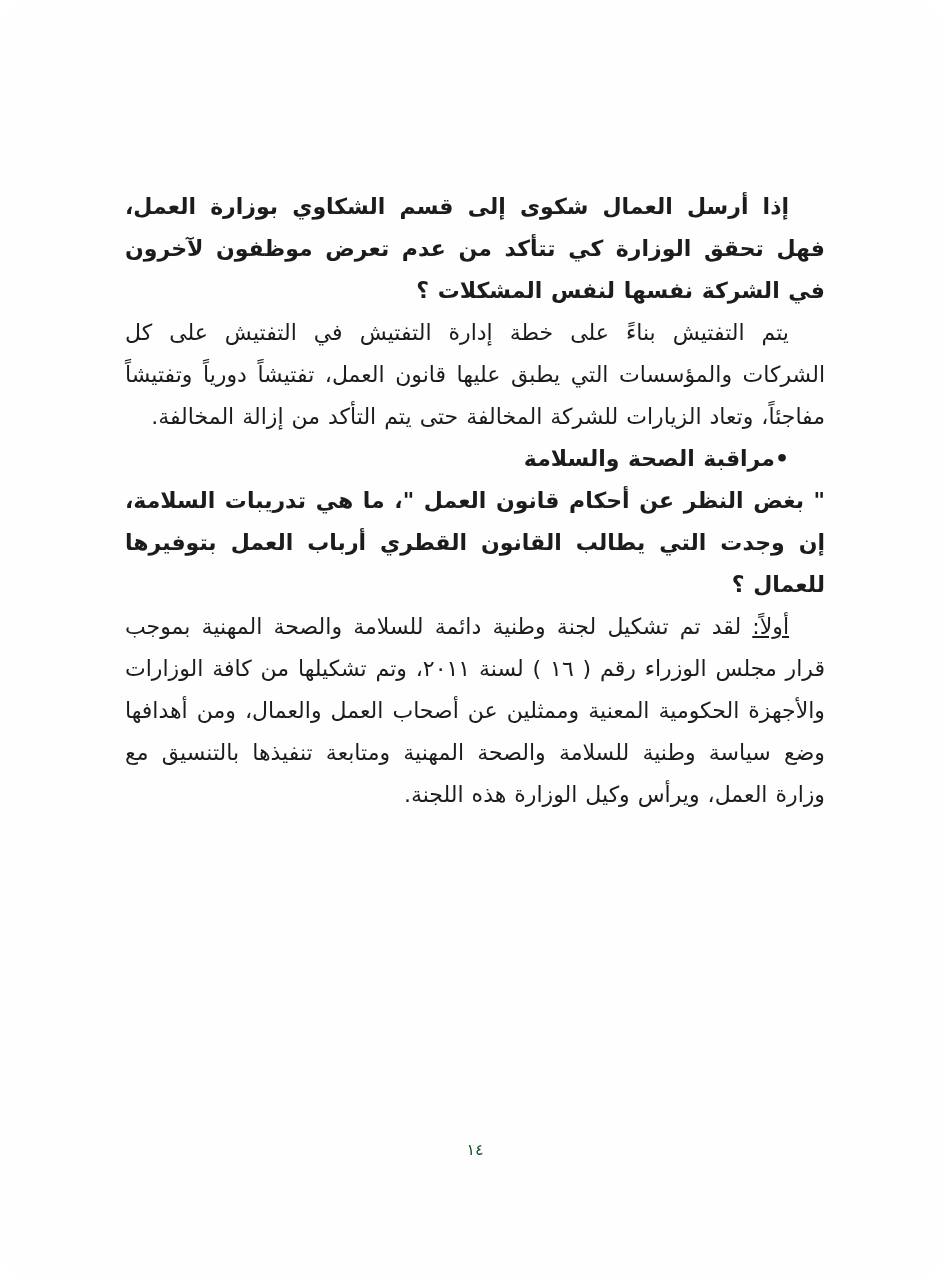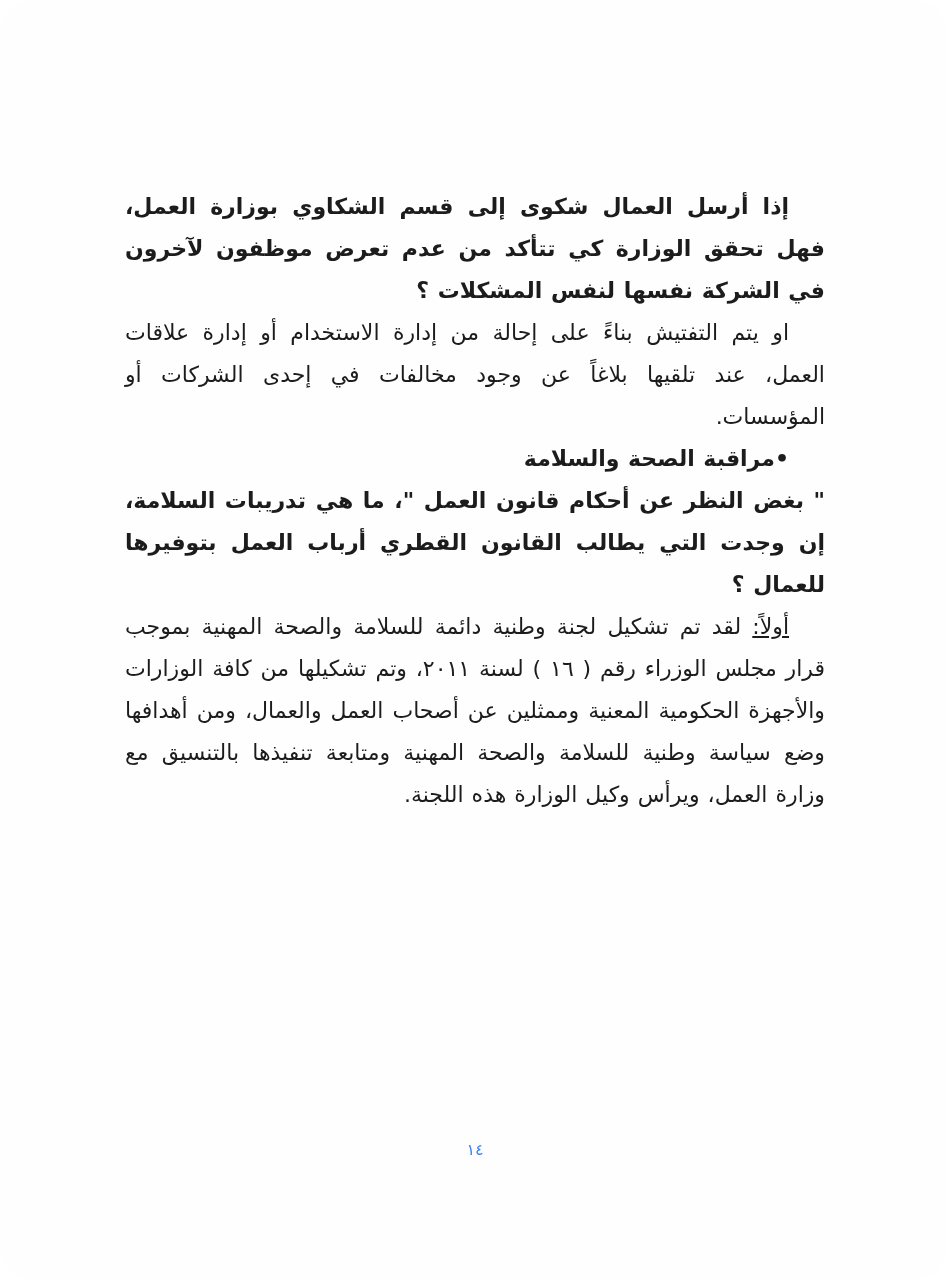--- a/index.html
+++ b/index.html
@@ -44,34 +44,34 @@
     text-decoration: underline;
   }
   .page-number {
     position: absolute;
     top: 1140px;
     right: 121px;
     width: 700px;
     text-align: center;
     direction: rtl;
     font-size: 16px;
-    color: #3b82f6;
+    color: #14532d;
   }
 </style>
 </head>
 <body>
 
 <div class="page">
 
   <div class="text-block">
 
     <p class="para bold indent">إذا أرسل العمال شكوى إلى قسم الشكاوي بوزارة العمل، فهل تحقق الوزارة كي تتأكد من عدم تعرض موظفون لآخرون في الشركة نفسها لنفس المشكلات ؟</p>
 
+    <p class="para indent">يتم التفتيش بناءً على خطة إدارة التفتيش في التفتيش على كل الشركات والمؤسسات التي يطبق عليها قانون العمل، تفتيشاً دورياً وتفتيشاً مفاجئاً، وتعاد الزيارات للشركة المخالفة حتى يتم التأكد من إزالة المخالفة.</p>
 
-    <p class="para indent">او يتم التفتيش بناءً على إحالة من إدارة الاستخدام أو إدارة علاقات العمل، عند تلقيها بلاغاً عن وجود مخالفات في إحدى الشركات أو المؤسسات.</p>
 
 
     <p class="para bold indent">•مراقبة الصحة والسلامة</p>
 
 
     <p class="para bold">" بغض النظر عن أحكام قانون العمل "، ما هي تدريبات السلامة، إن وجدت التي يطالب القانون القطري أرباب العمل بتوفيرها للعمال ؟</p>
 
     <p class="para indent"><span class="lead">أولاً:</span><span> لقد تم تشكيل لجنة وطنية دائمة للسلامة والصحة المهنية بموجب قرار مجلس الوزراء رقم ( ١٦ ) لسنة ٢٠١١، وتم تشكيلها من كافة الوزارات والأجهزة الحكومية المعنية وممثلين عن أصحاب العمل والعمال، ومن أهدافها وضع سياسة وطنية للسلامة والصحة المهنية ومتابعة تنفيذها بالتنسيق مع وزارة العمل، ويرأس وكيل الوزارة هذه اللجنة.</span></p>
 
   </div>

